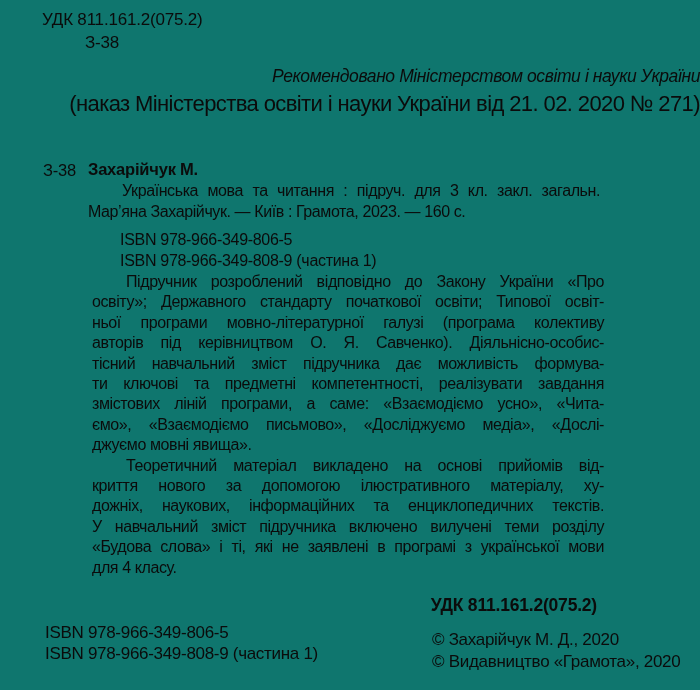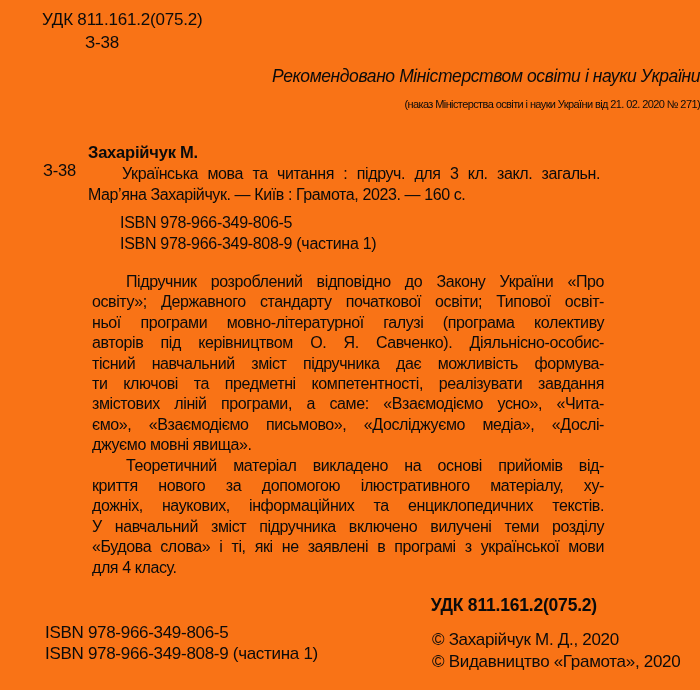--- a/index.html
+++ b/index.html
@@ -1,39 +1,39 @@
 <!DOCTYPE html>
 <html><head>
 <meta charset="utf-8">
 <style>
   html, body { margin: 0; padding: 0; background: #ffffff; }
   .page {
     position: relative;
     width: 700px;
     height: 690px;
-    background: #f97316;
+    background: #0f766e;
     color: #0b0b0b;
     font-family: "Liberation Sans", sans-serif;
     overflow: hidden;
     -webkit-font-smoothing: antialiased;
   }
   .abs { position: absolute; }
 
   
   .udk-top  { left: 42px; top: 8px;  font-size: 17px; line-height: 24px; letter-spacing: -0.2px; }
   .z38-top  { left: 85px; top: 31px; font-size: 17px; line-height: 24px; letter-spacing: -0.2px; }
 
   
   .rec { left: 27px; top: 62px; width: 673px; text-align: right; }
   .rec-line1 { font-style: italic; font-size: 17.5px; line-height: 28px; letter-spacing: -0.4px; }
-  .rec-line2 { font-size: 11px; line-height: 28px; letter-spacing: -0.6px; }
+  .rec-line2 { font-size: 22px; line-height: 28px; letter-spacing: -0.6px; }
 
   
   .z38-margin { left: 43px; top: 160px; font-size: 16.5px; line-height: 21px; letter-spacing: -0.2px; }
-  .card { left: 88px; top: 141px; width: 512px; }
+  .card { left: 88px; top: 158px; width: 512px; }
   .card-author { font-weight: bold; font-size: 16.5px; line-height: 22px; letter-spacing: -0.2px; }
   .card-line { font-size: 16px; line-height: 21px; letter-spacing: -0.4px; }
   .card-isbns { margin-top: 7px; padding-left: 32px; }
   .card-isbn { font-size: 16px; line-height: 21px; letter-spacing: -0.3px; }
 
   
   .jline {
     text-align: justify;
     text-align-last: justify;
     -moz-text-align-last: justify;

